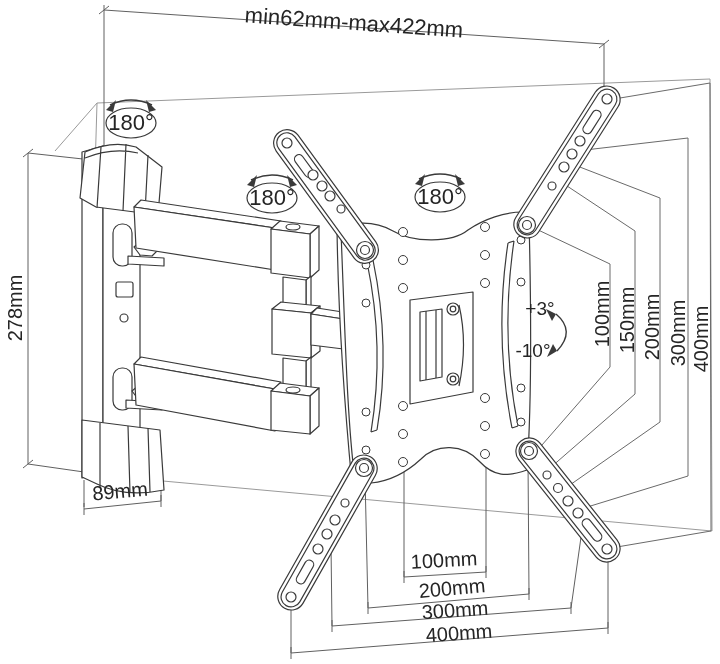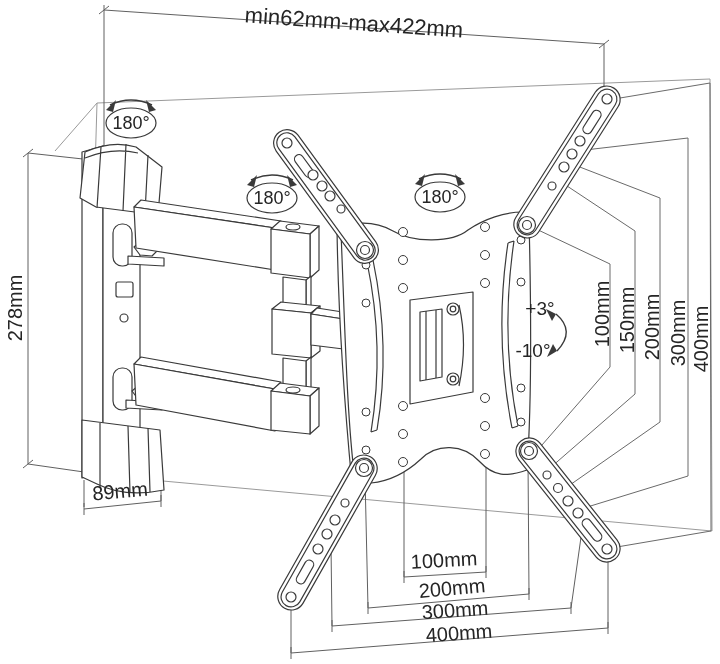--- a/index.html
+++ b/index.html
@@ -6,21 +6,21 @@
   .stage{
     position:relative;width:720px;height:664px;background:#ffffff;
     font-family:"Liberation Sans", sans-serif;overflow:hidden;
   }
   .stage svg{position:absolute;left:0;top:0;}
   .lbl{
     position:absolute;color:#252525;text-align:center;
     font-size:20px;line-height:26px;white-space:nowrap;
     transform-origin:center center;pointer-events:none;
   }
-  .lbl.small{font-size:18px;line-height:22px;}
+  .lbl.small{font-size:22px;line-height:22px;}
   .lbl.tilt{font-size:19px;line-height:22px;}
   .lbl.big{font-size:22px;line-height:26px;}
   .rot90{transform:rotate(-90deg);}
 </style>
 </head>
 <body>
 
 <div class="stage">
 
 <svg width="720" height="664" viewBox="0 0 720 664">

